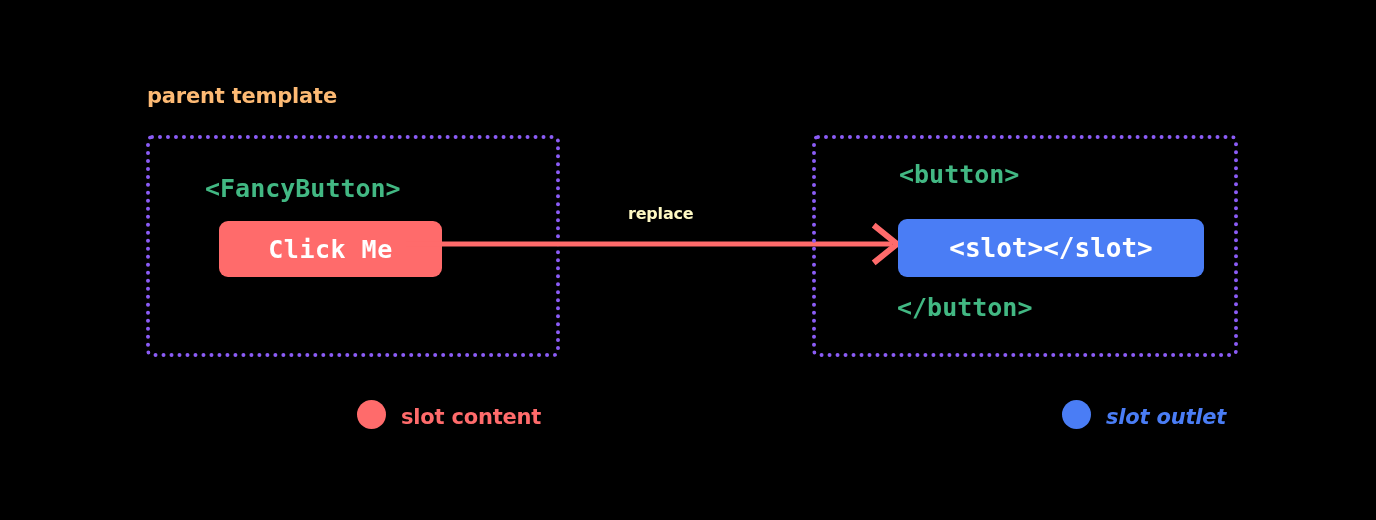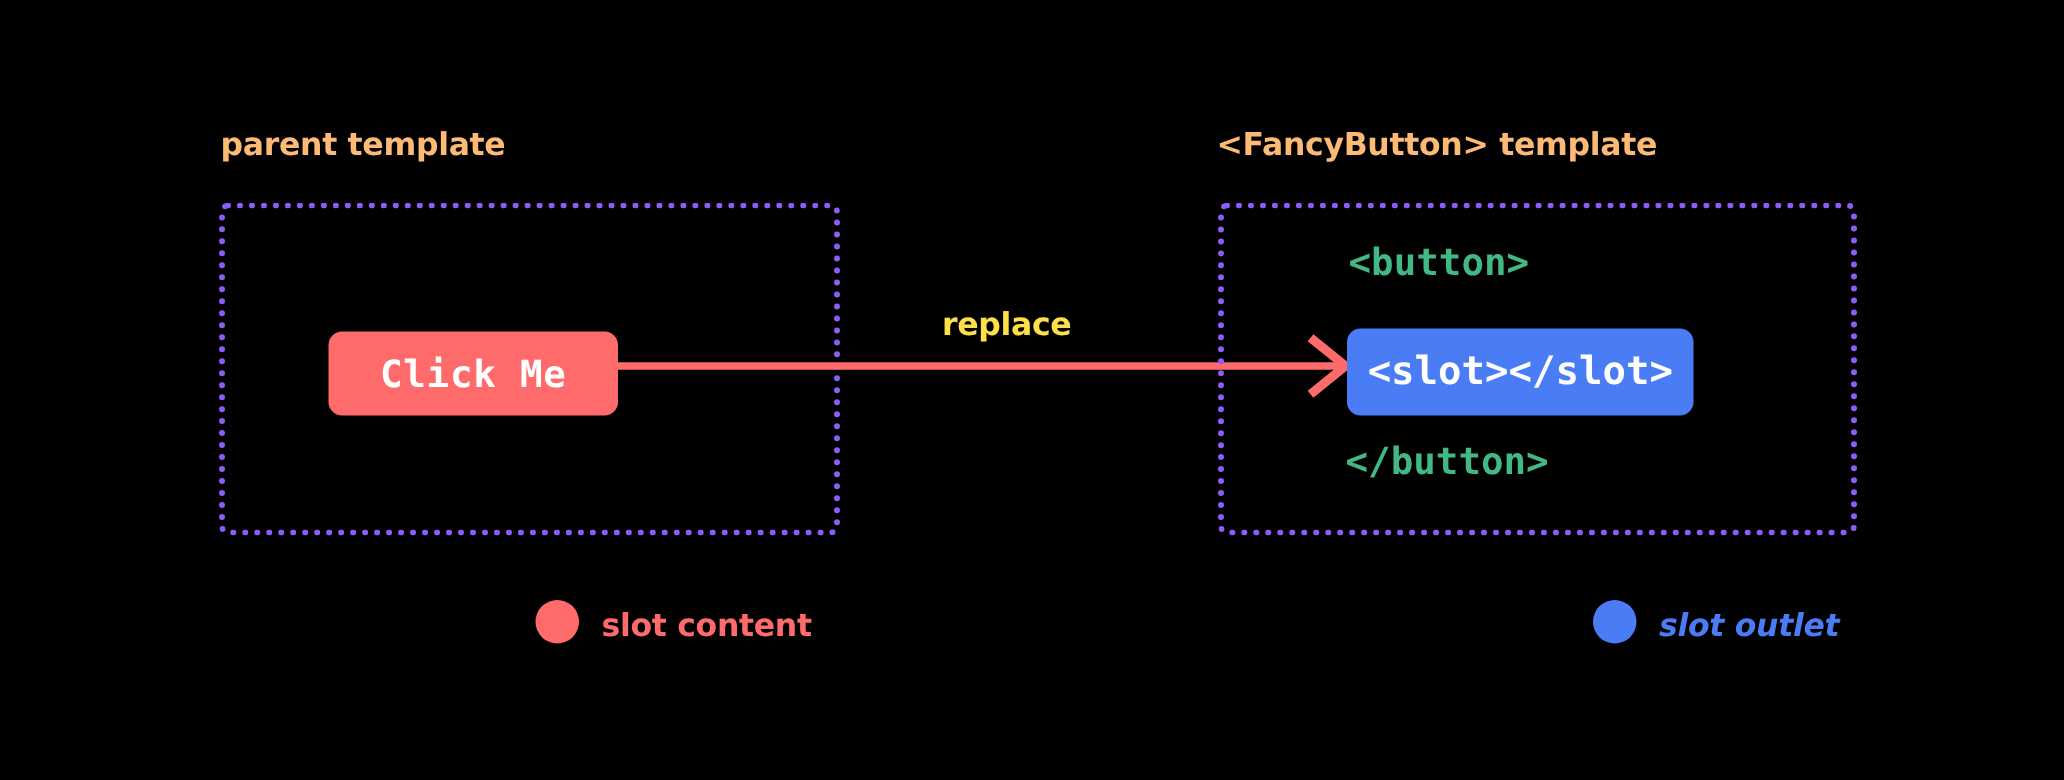--- a/index.html
+++ b/index.html
@@ -52,41 +52,41 @@
   #code-open-fancy  { left: 205px; top: 174px; }
   #code-close-fancy { left: 203px; top: 295px; }
   #code-open-btn    { left: 899px; top: 160px; }
   #code-close-btn   { left: 897px; top: 293px; }
 
   
   #chip-click {
     position: absolute;
     left: 219px;
     top: 221px;
-    width: 193px;
+    width: 223px;
     height: 56px;
     background: #FF6B6B;
     border-radius: 9px;
     display: flex;
     align-items: center;
     justify-content: center;
     color: #FFFFFF;
     font-family: "DejaVu Sans Mono", monospace;
     font-weight: bold;
     font-size: 25px;
     letter-spacing: 0.5px;
     box-sizing: border-box;
   }
 
   
   #chip-slot {
     position: absolute;
     left: 898px;
     top: 219px;
-    width: 231px;
+    width: 306px;
     height: 58px;
     background: #4A7DF5;
     border-radius: 9px;
     display: flex;
     align-items: center;
     justify-content: center;
     color: #FFFFFF;
     font-family: "DejaVu Sans Mono", monospace;
     font-weight: bold;
     font-size: 26px;
@@ -98,24 +98,24 @@
     position: absolute;
     left: 400px;
     top: 222px;
     width: 510px;
     height: 44px;
   }
   #arrow-label {
     position: absolute;
     left: 628px;
     top: 204px;
-    color: #fde047;
+    color: #fef9c3;
     font-family: "DejaVu Sans", sans-serif;
     font-weight: bold;
-    font-size: 21px;
+    font-size: 16px;
     letter-spacing: -0.2px;
     white-space: nowrap;
   }
 
   
   .legend-group {
     position: absolute;
     display: flex;
     align-items: flex-end;
     gap: 15px;
@@ -142,32 +142,32 @@
 </style>
 </head>
 <body>
 
 <div id="stage">
 
   <div id="title-parent" class="panel-title">parent template</div>
 
   <div id="box-parent" class="panel-box"></div>
 
+  <div id="code-open-fancy" class="code-line">&lt;FancyButton&gt;</div>
 
   <div id="chip-click">Click Me</div>
 
 
   <div id="arrow-label">replace</div>
 
   <svg id="arrow-svg" viewBox="0 0 510 44">
     <line x1="6" y1="22" x2="492" y2="22" stroke="#FF6B6B" stroke-width="5" stroke-linecap="butt"></line>
     <polyline points="476,5 497,22 476,39" fill="none" stroke="#FF6B6B" stroke-width="6" stroke-linecap="square" stroke-linejoin="miter"></polyline>
   </svg>
 
-  <div id="title-fancy" class="panel-title">&lt;FancyButton&gt; template</div>
 
   <div id="box-fancy" class="panel-box"></div>
 
   <div id="code-open-btn" class="code-line">&lt;button&gt;</div>
 
   <div id="chip-slot">&lt;slot&gt;&lt;/slot&gt;</div>
 
   <div id="code-close-btn" class="code-line">&lt;/button&gt;</div>
 
   <div id="legend-slot-content" class="legend-group">

